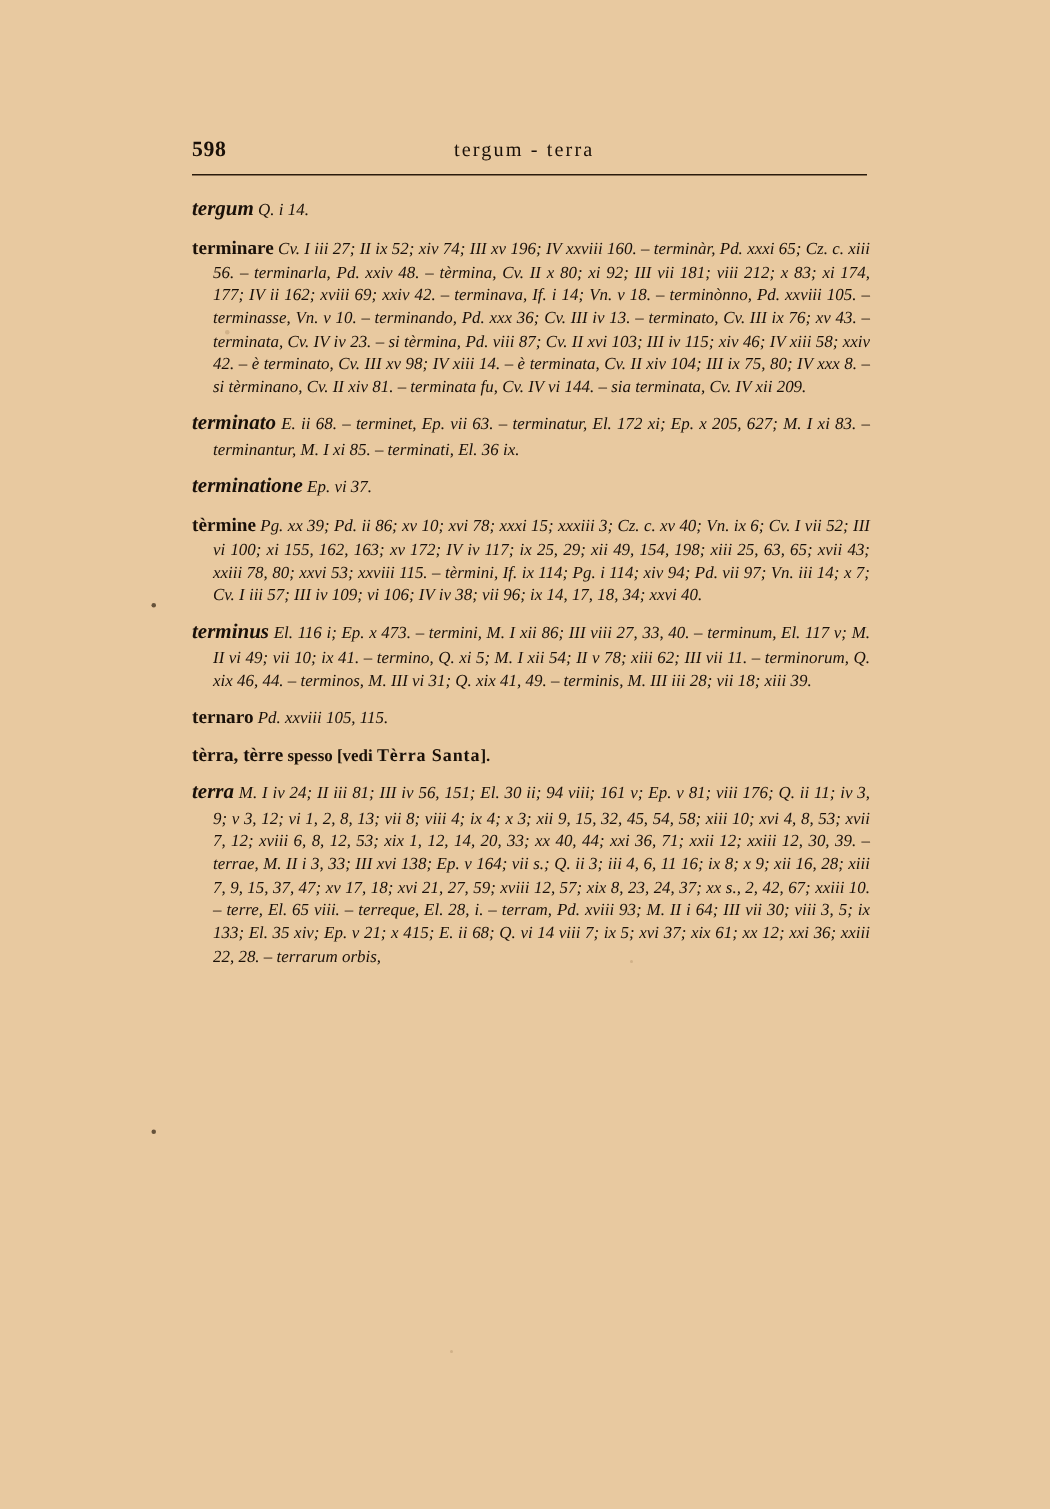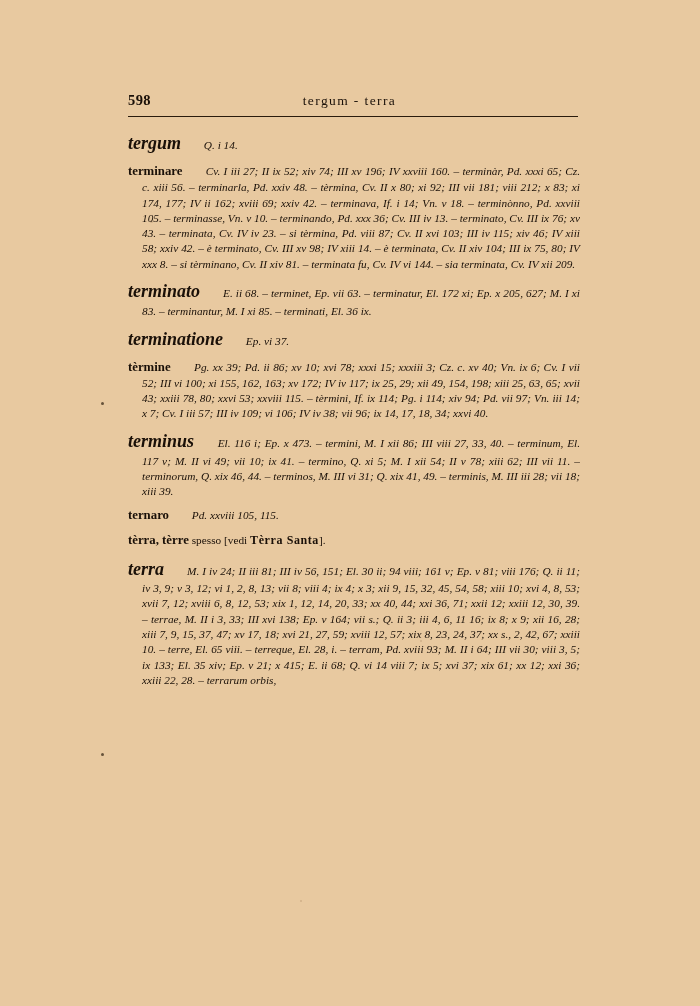--- a/index.html
+++ b/index.html
@@ -61,29 +61,29 @@
   }
   .entry {
     margin-bottom: 7.5px;
     text-indent: -14px;
     padding-left: 14px;
   }
   .entry:last-child { margin-bottom: 0; }
   .hw-i {
     font-style: italic;
     font-weight: bold;
-    font-size: 18px;
+    font-size: 14px;
     margin-top: 28px;
   }
   .hw-b {
     font-weight: bold;
     font-size: 12.8px;
   }
-  .it { font-style: italic; padding-left: 20px; }
-  .rm { font-style: normal; font-weight: normal; }
+  .it { font-style: italic; }
+  .rm { font-style: normal; font-weight: bold; }
   .fat {
     font-weight: bold;
     font-size: 12px;
     letter-spacing: 0.6px;
   }
   .dot-left {
     position: absolute;
     left: 101px;
     width: 3px;
     height: 3px;

